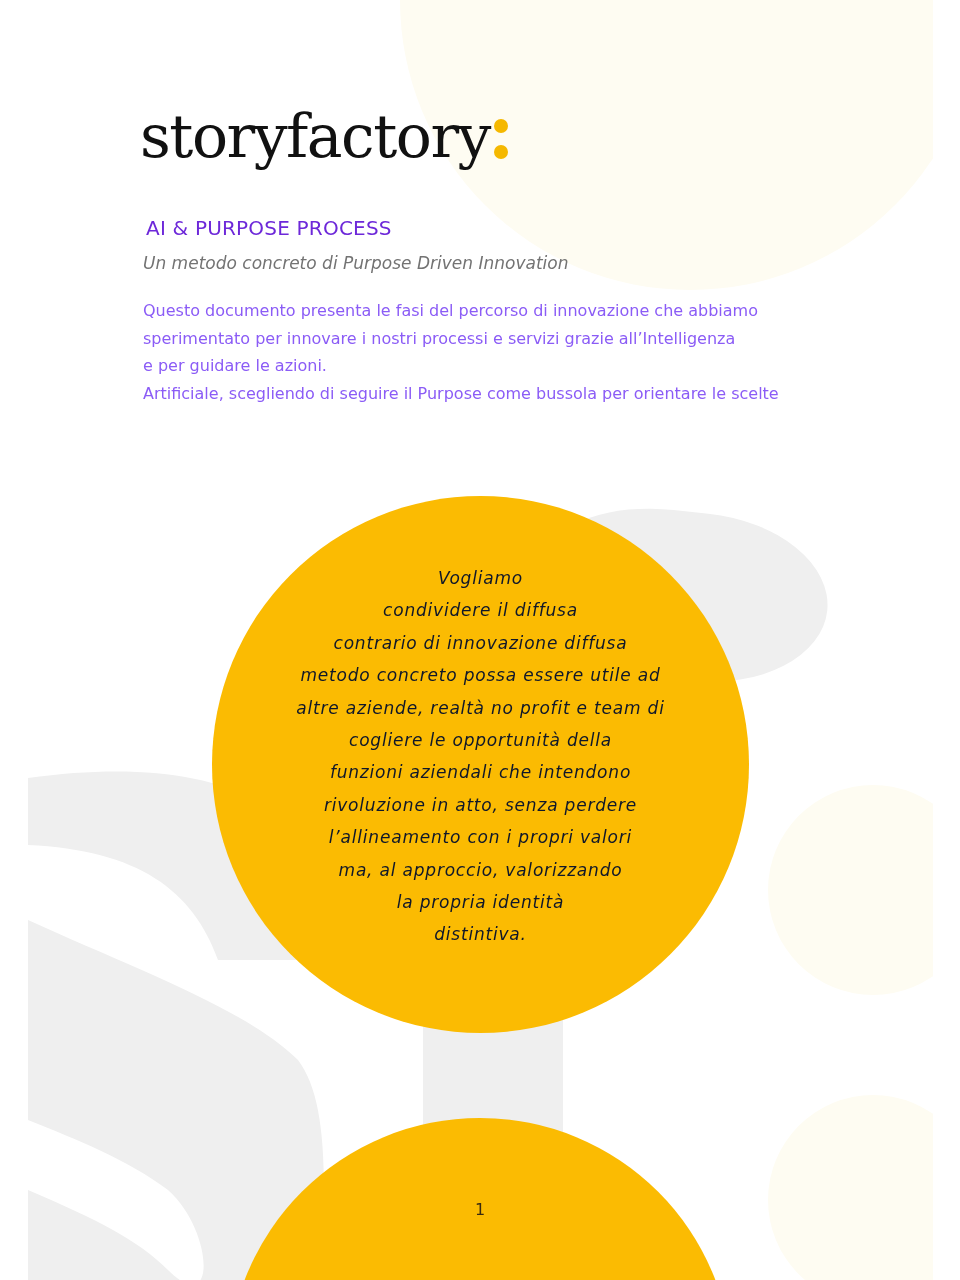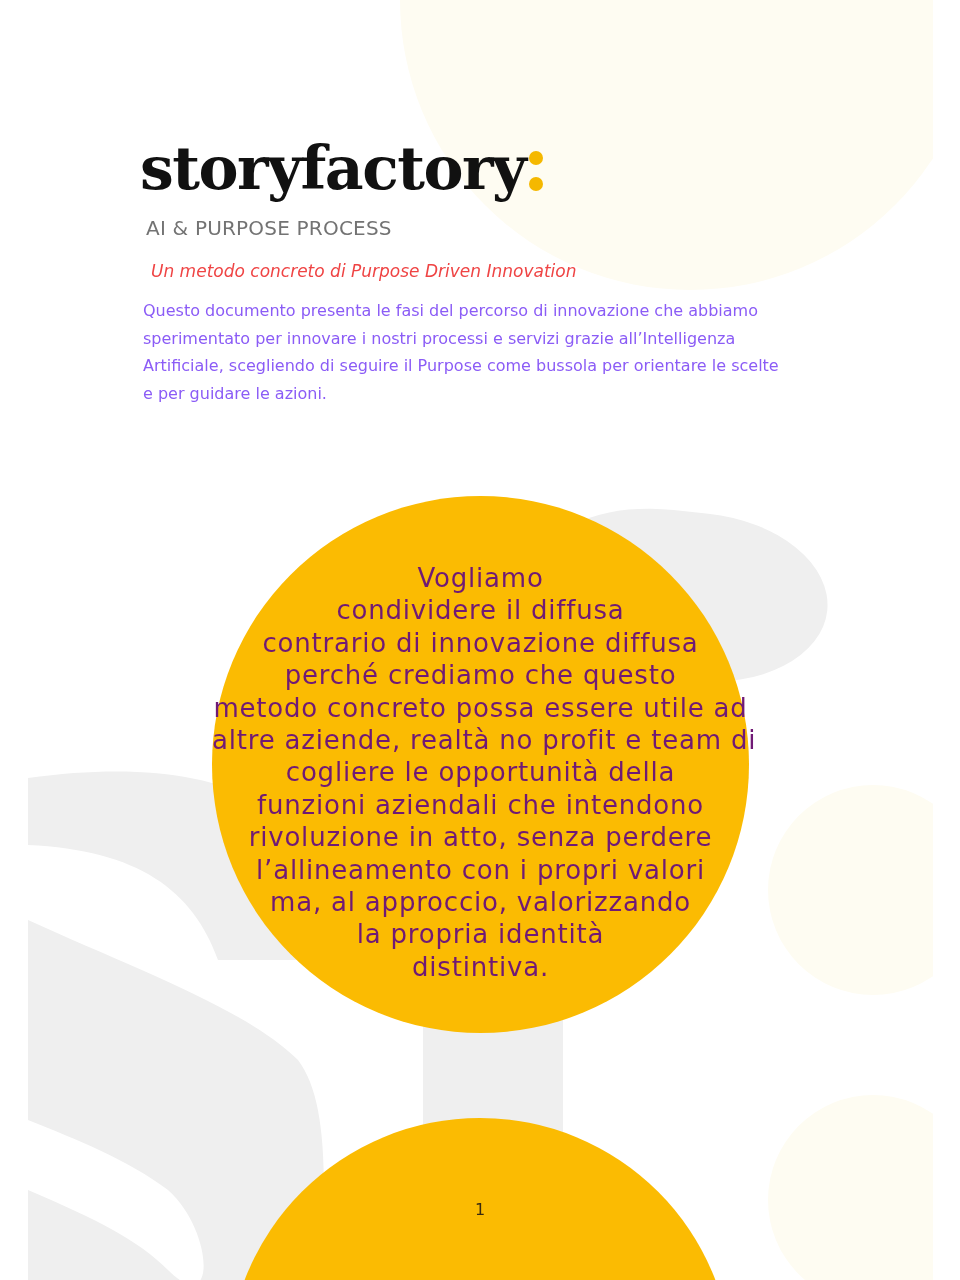--- a/index.html
+++ b/index.html
@@ -30,52 +30,52 @@
       position: absolute; left: 212px; top: 496px; width: 537px; height: 537px;
       border-radius: 50%; background: #fbbb02;
     }
     .yellow-bottom {
       position: absolute; left: 228px; top: 1118px; width: 504px; height: 504px;
       border-radius: 50%; background: #fbbb02;
     }
 
     .logo {
       position: absolute; left: 140px; top: 96px;
-      font-family: "DejaVu Serif", serif; font-weight: bold;
+      font-family: "DejaVu Serif", serif; font-weight: normal;
       font-size: 60px; letter-spacing: -1.5px; color: #111111;
       line-height: 80px;
-      margin-top: 32px;
     }
     .logo .colon { display: inline-block; position: relative; width: 18px; height: 60px; vertical-align: -12px; margin-left: 4px; }
     .logo .colon i { position: absolute; left: 0; width: 14px; height: 14px; border-radius: 50%; background: #f5b800; }
     .logo .colon i:first-child { top: 10px; }
     .logo .colon i:last-child { top: 36px; }
 
     .heading {
       position: absolute; left: 146px; top: 216px;
       font-family: "DejaVu Sans", sans-serif; font-size: 20px; font-weight: normal;
-      color: #737373; letter-spacing: 0.2px; margin: 0;
+      color: #6d28d9; letter-spacing: 0.2px; margin: 0;
     }
     .subtitle {
       position: absolute; left: 143px; top: 253px;
       font-family: "DejaVu Sans", sans-serif; font-style: italic;
-      font-size: 17px; color: #ef4444; margin: 8px;
+      font-size: 17px; color: #737373; margin: 0;
     }
     .intro {
       position: absolute; left: 143px; top: 297px; width: 680px;
       font-family: "DejaVu Sans", sans-serif; font-size: 16px; line-height: 27.5px;
       color: #8b5cf6; margin: 0;
     }
     .intro span { display: block; white-space: nowrap; }
 
     .circle-text {
       position: absolute; left: 212px; top: 562px; width: 537px;
-      text-align: center; color: #701a75;
-      font-family: "DejaVu Sans", sans-serif; font-size: 26px; letter-spacing: 0.8px;
+      text-align: center; color: #0f172a;
+      font-family: "DejaVu Sans", sans-serif; font-size: 17px; letter-spacing: 0.8px;
       line-height: 32.4px;
+      font-style: italic;
     }
     .circle-text span { display: block; white-space: nowrap; }
 
     .page-number {
       position: absolute; left: 470px; top: 1200px; width: 20px; text-align: center;
       font-family: "DejaVu Sans", sans-serif; font-size: 16px; color: #3a2a10;
     }
   </style>
 </head>
 <body>
@@ -100,29 +100,28 @@
   <div class="logo">
     <span>storyfactory</span><span class="colon"><i></i><i></i></span>
   </div>
 
   <h1 class="heading">AI &amp; PURPOSE PROCESS</h1>
   <p class="subtitle">Un metodo concreto di Purpose Driven Innovation</p>
 
   <p class="intro">
     <span>Questo documento presenta le fasi del percorso di innovazione che abbiamo</span>
     <span>sperimentato per innovare i nostri processi e servizi grazie all’Intelligenza</span>
+    <span>e per guidare le azioni.</span>
     <span>Artificiale, scegliendo di seguire il Purpose come bussola per orientare le scelte</span>
-    <span>e per guidare le azioni.</span>
   </p>
 
   <div class="circle-text">
     <span>Vogliamo</span>
     <span>condividere il diffusa</span>
     <span>contrario di innovazione diffusa</span>
-    <span>perché crediamo che questo</span>
     <span>metodo concreto possa essere utile ad</span>
     <span>altre aziende, realtà no profit e team di</span>
     <span>cogliere le opportunità della</span>
     <span>funzioni aziendali che intendono</span>
     <span>rivoluzione in atto, senza perdere</span>
     <span>l’allineamento con i propri valori</span>
     <span>ma, al approccio, valorizzando</span>
     <span>la propria identità</span>
     <span>distintiva.</span>
   </div>

